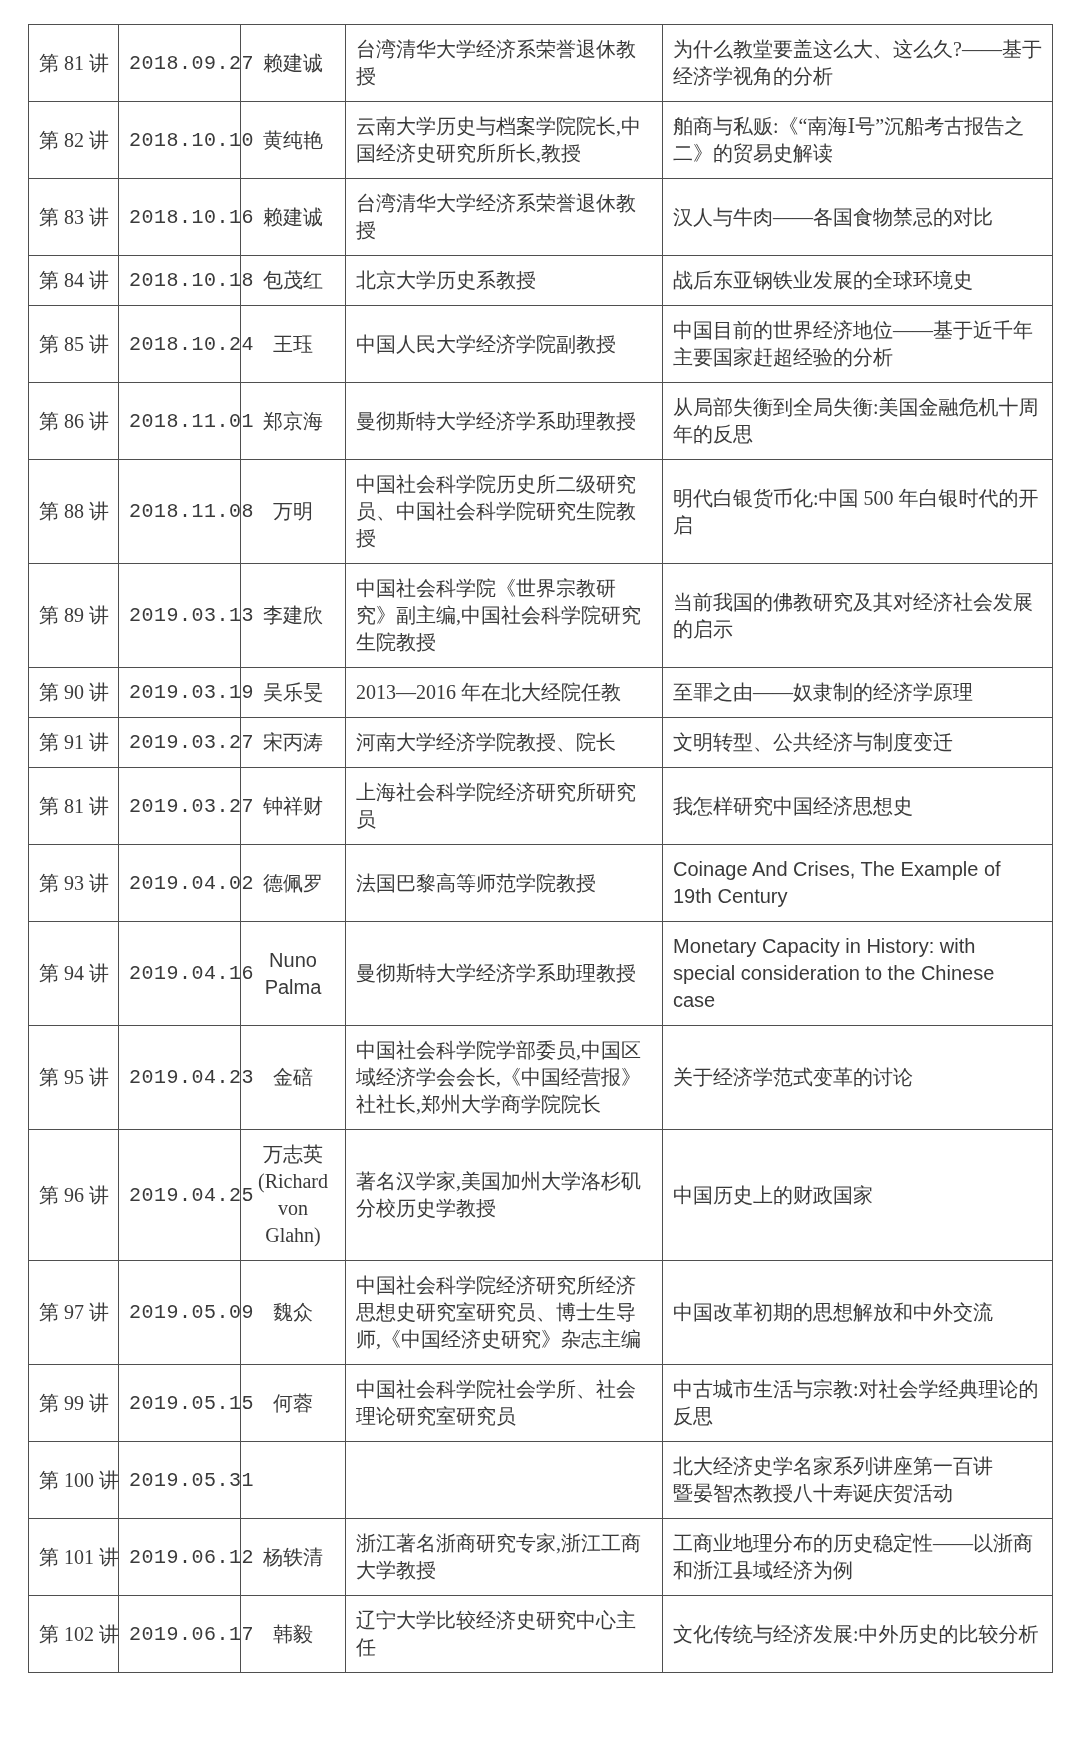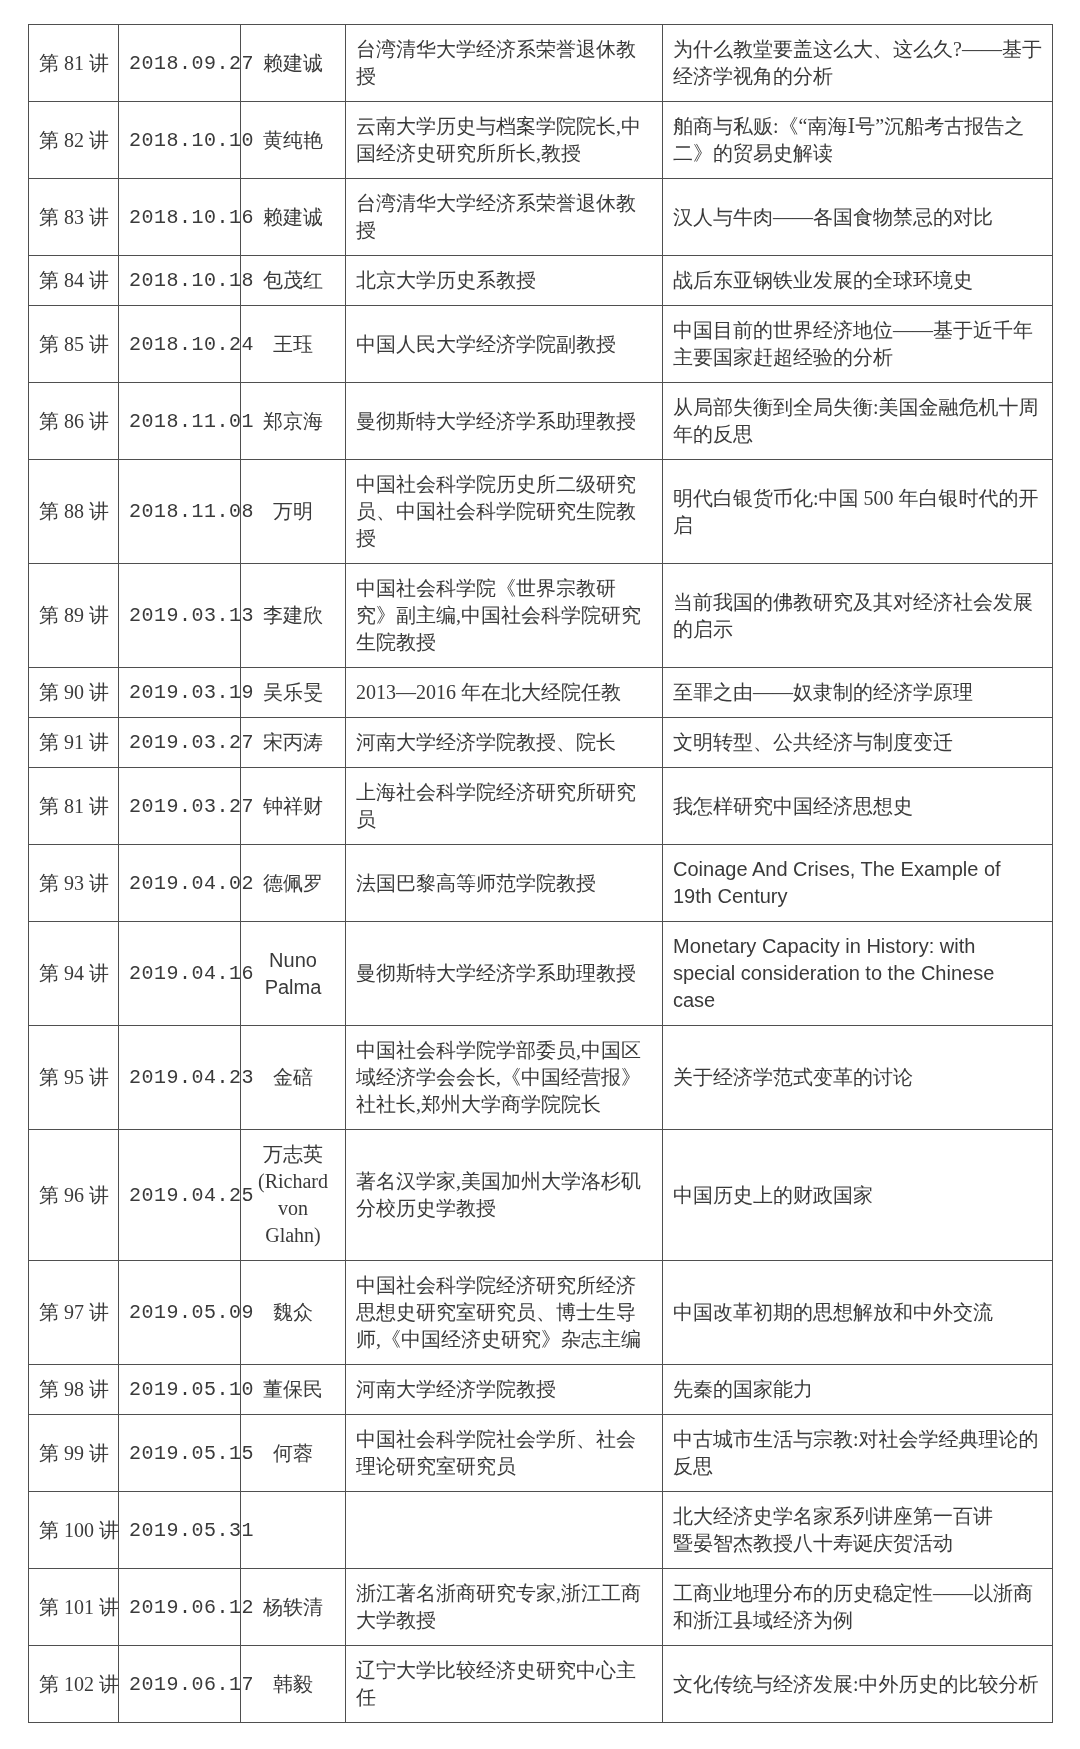--- a/index.html
+++ b/index.html
@@ -183,27 +183,20 @@
           <td class="col-title">中国历史上的财政国家</td>
         </tr>
         <tr>
           <td class="col-no">第 97 讲</td>
           <td class="col-date">2019.05.09</td>
           <td class="col-speaker">魏众</td>
           <td class="col-affiliation">中国社会科学院经济研究所经济思想史研究室研究员、博士生导师,《中国经济史研究》杂志主编</td>
           <td class="col-title">中国改革初期的思想解放和中外交流</td>
         </tr>
         <tr>
-          <td class="col-no">第 98 讲</td>
-          <td class="col-date">2019.05.10</td>
-          <td class="col-speaker">董保民</td>
-          <td class="col-affiliation">河南大学经济学院教授</td>
-          <td class="col-title">先秦的国家能力</td>
-        </tr>
-        <tr>
           <td class="col-no">第 99 讲</td>
           <td class="col-date">2019.05.15</td>
           <td class="col-speaker">何蓉</td>
           <td class="col-affiliation">中国社会科学院社会学所、社会理论研究室研究员</td>
           <td class="col-title">中古城市生活与宗教:对社会学经典理论的反思</td>
         </tr>
         <tr>
           <td class="col-no">第 100 讲</td>
           <td class="col-date">2019.05.31</td>
           <td class="col-speaker"></td>

